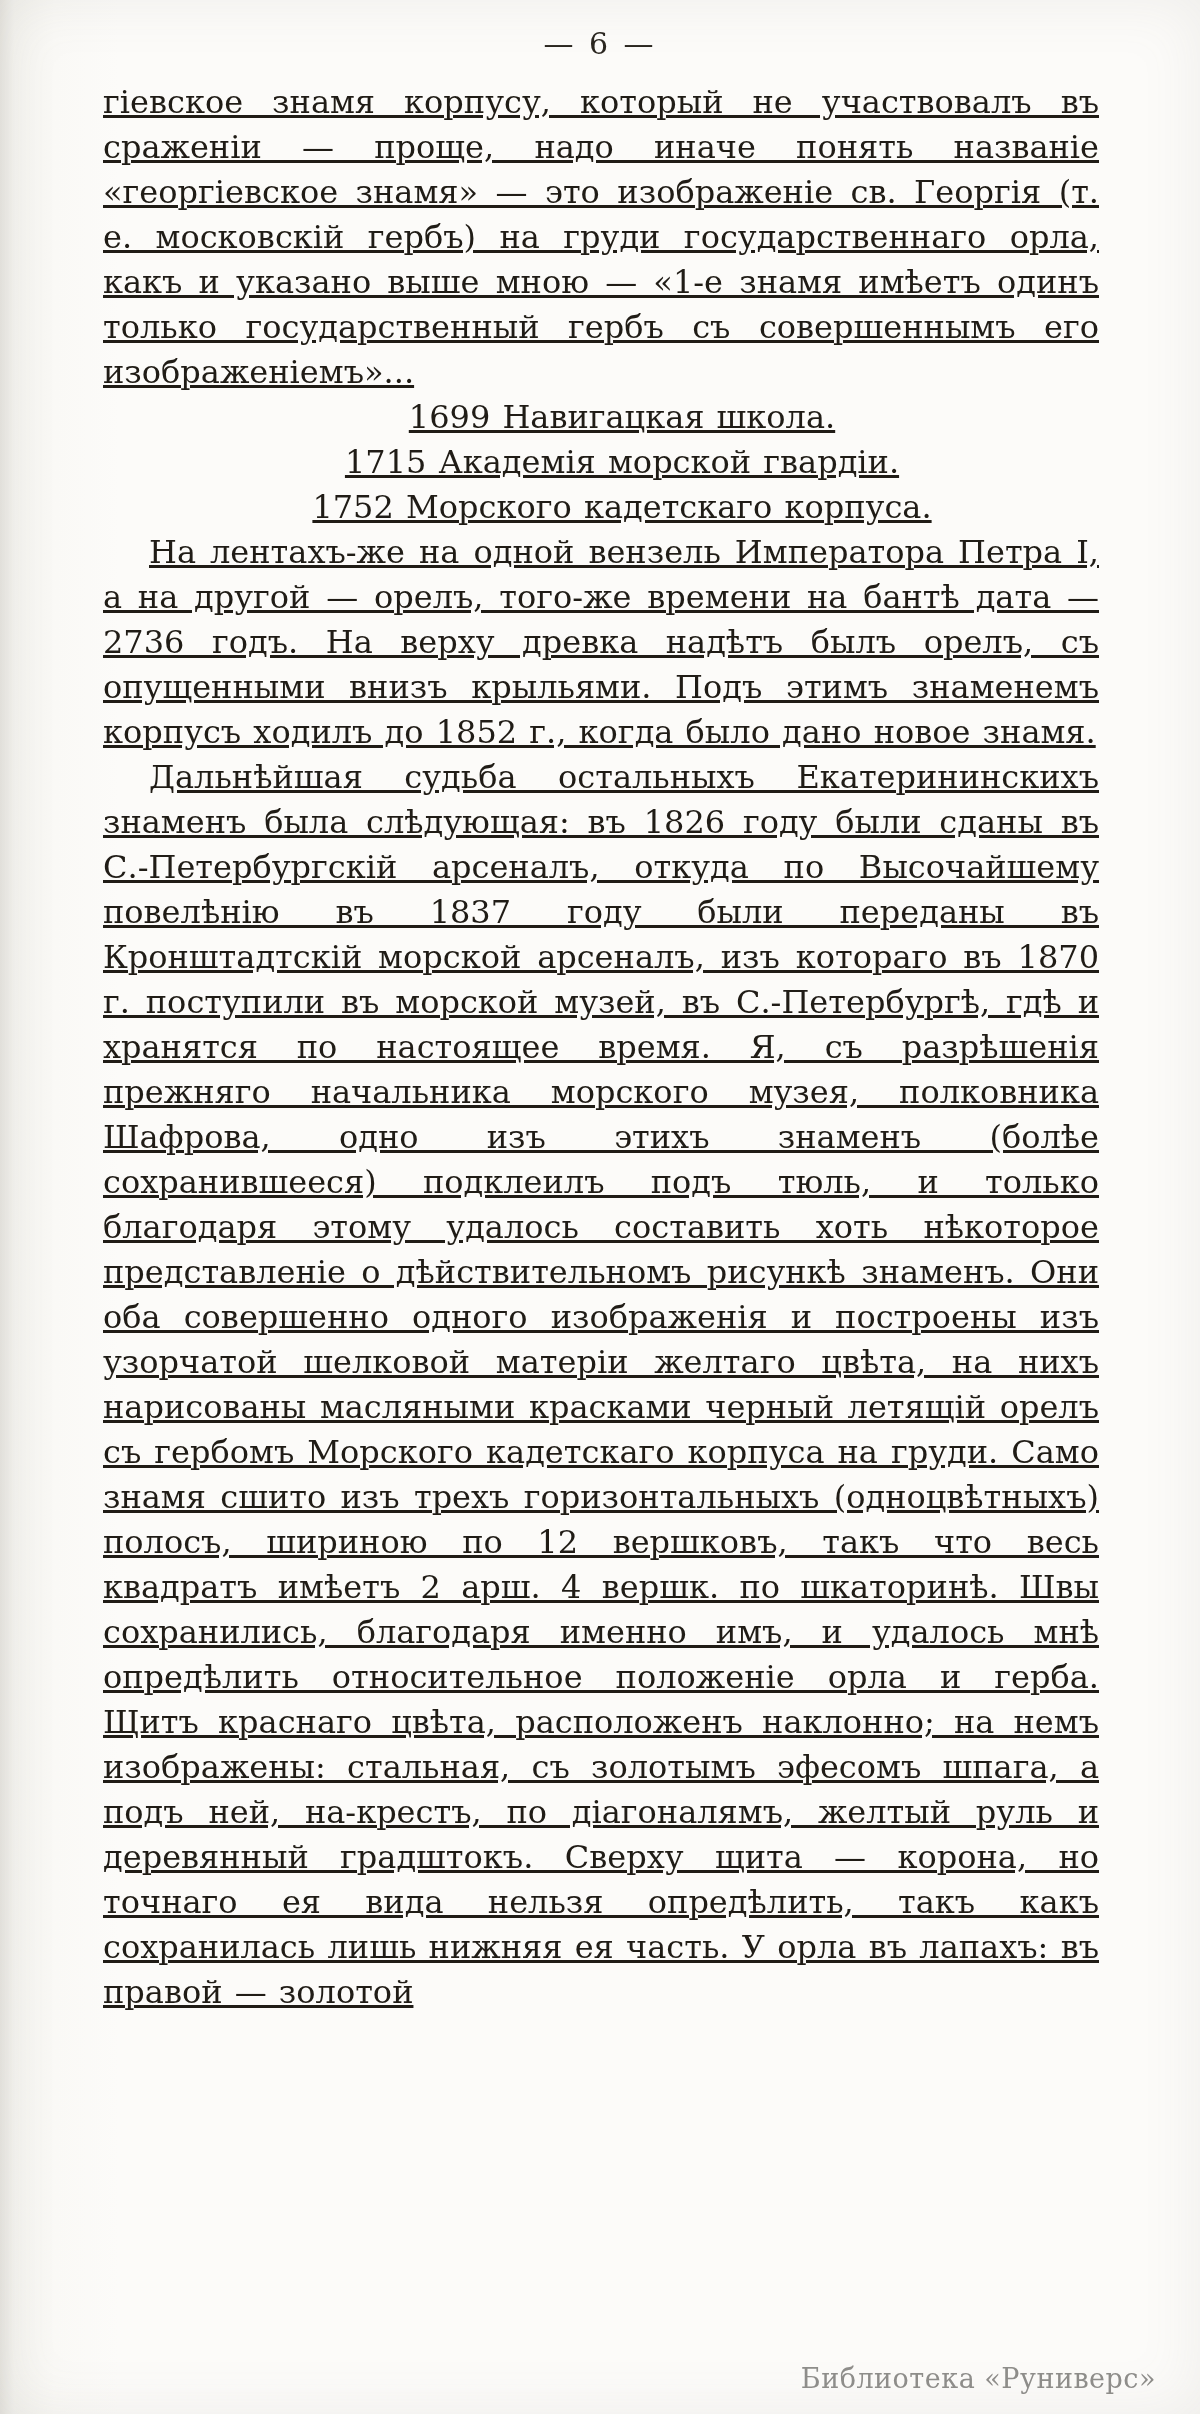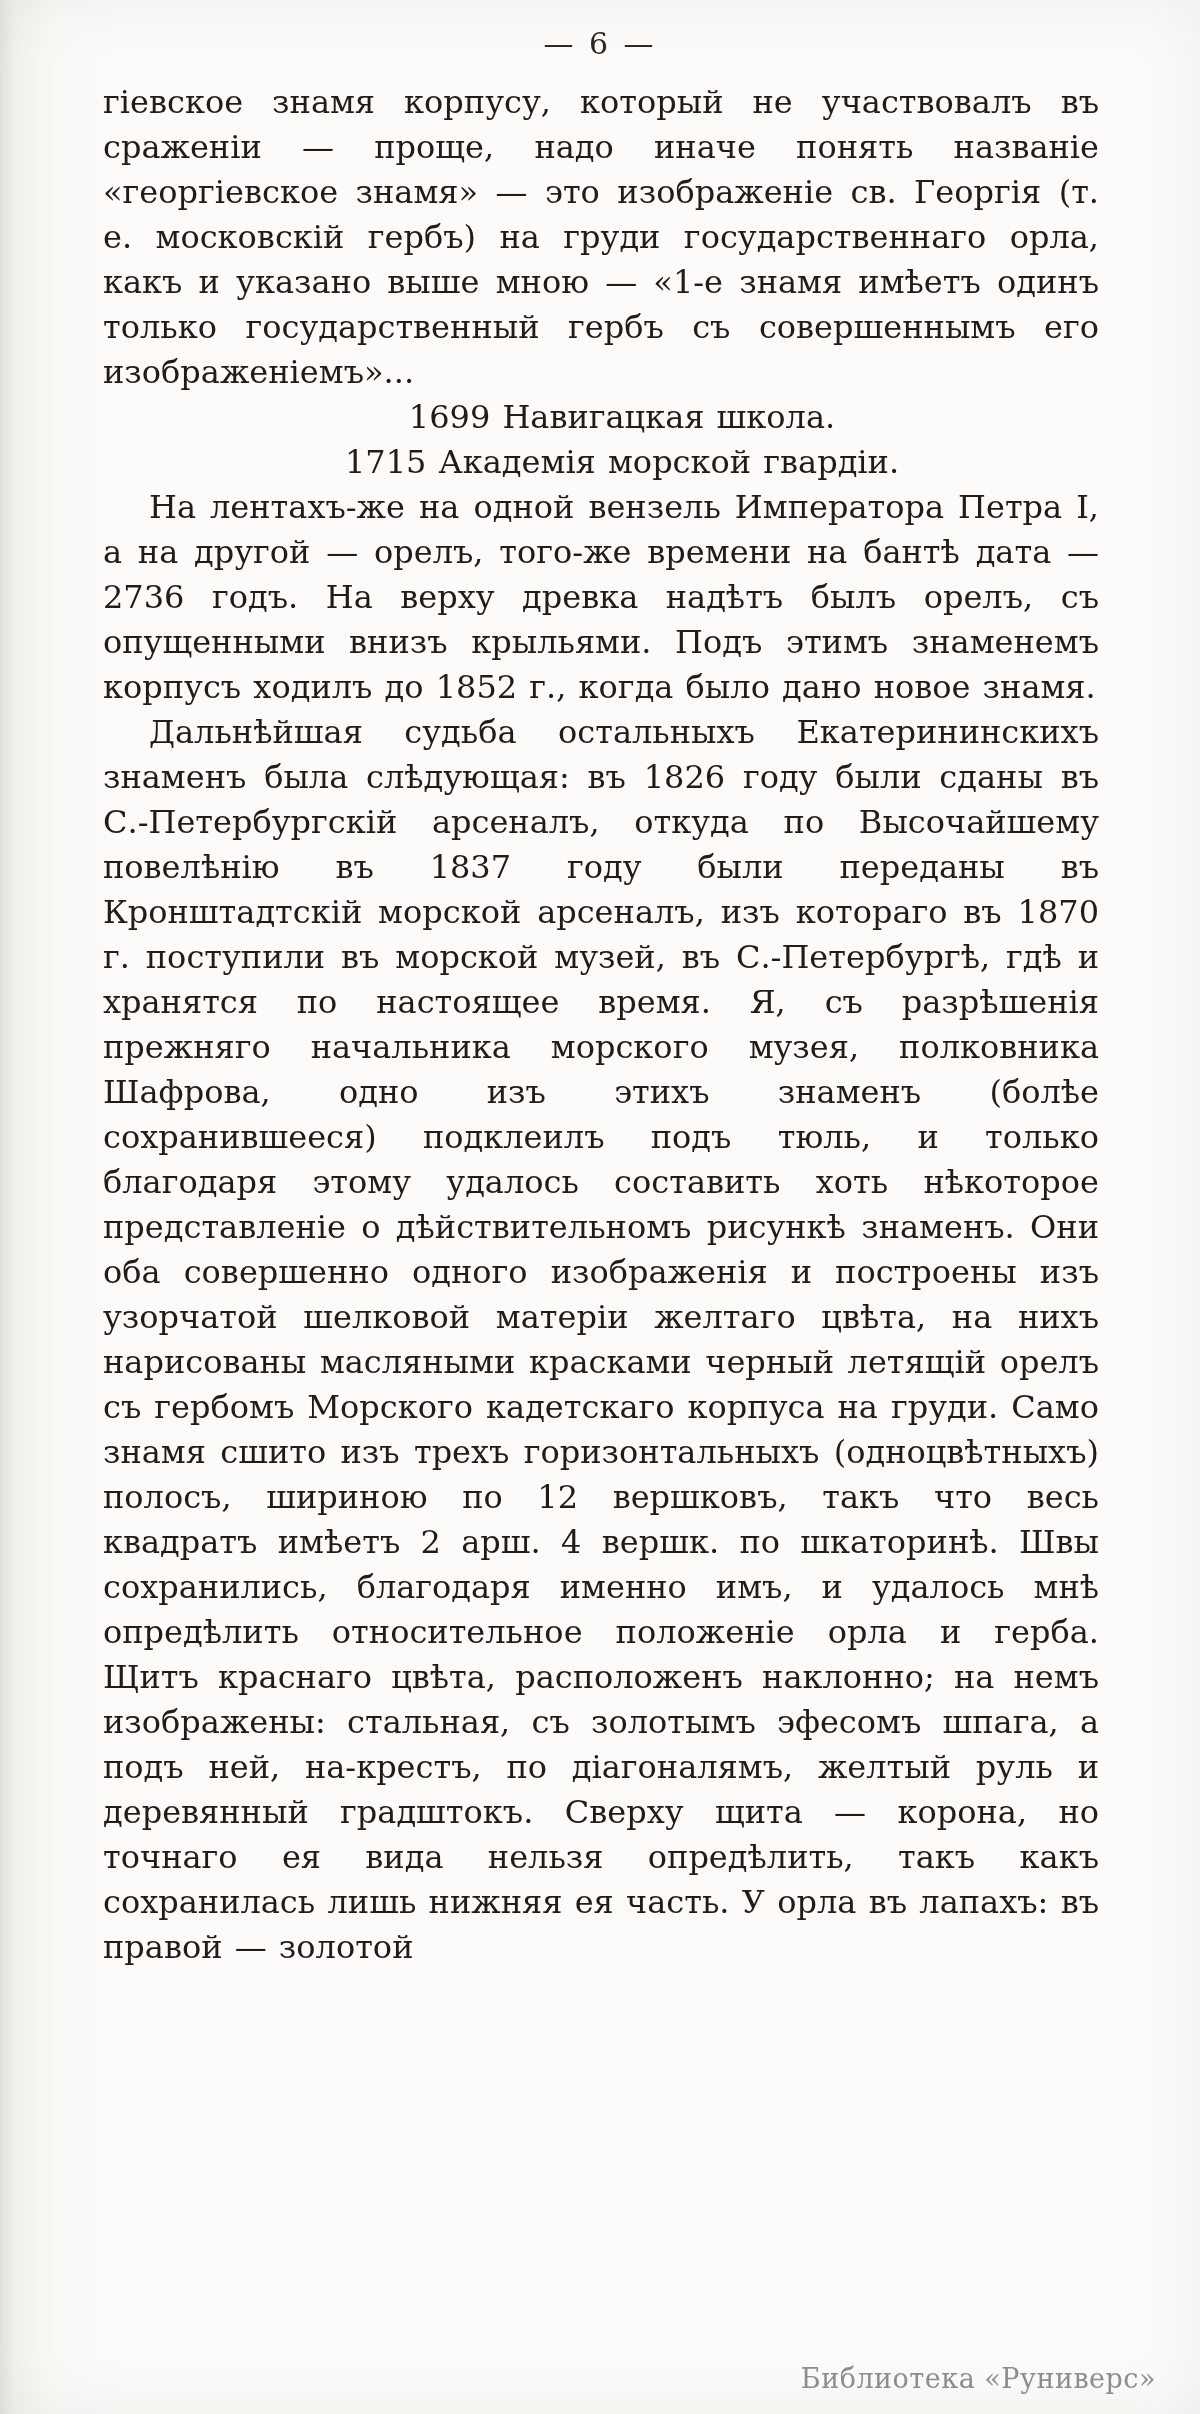--- a/index.html
+++ b/index.html
@@ -33,20 +33,21 @@
   .text-block {
     position: absolute;
     left: 103px;
     top: 80px;
     width: 996px;
     font-size: 32px;
     line-height: 45px;
     text-align: justify;
     text-justify: inter-word;
     word-spacing: 2px;
+    text-decoration: underline;
   }
   .text-block p {
     margin: 0;
     padding: 0;
   }
   p.no-indent {
     text-indent: 0;
   }
   p.indented {
     text-indent: 46px;
@@ -70,19 +71,20 @@
 <body>
 
 <div class="page">
 
   <div class="page-number">— 6 —</div>
 
   <div class="text-block">
     <p class="no-indent">гіевское знамя корпусу, который не участвовалъ въ сраженіи — проще, надо иначе понять названіе «георгіевское знамя» — это изображеніе св. Георгія (т. е. московскій гербъ) на груди государственнаго орла, какъ и указано выше мною — «1-е знамя имѣетъ одинъ только государственный гербъ съ совершеннымъ его изображеніемъ»...</p>
     <p class="date-line">1699 Навигацкая школа.</p>
     <p class="date-line">1715 Академія морской гвардіи.</p>
+    <p class="date-line">1752 Морского кадетскаго корпуса.</p>
     <p class="indented">На лентахъ-же на одной вензель Императора Петра I, а на другой — орелъ, того-же времени на бантѣ дата — 2736 годъ. На верху древка надѣтъ былъ орелъ, съ опущенными внизъ крыльями. Подъ этимъ знаменемъ корпусъ ходилъ до 1852 г., когда было дано новое знамя.</p>
     <p class="indented">Дальнѣйшая судьба остальныхъ Екатерининскихъ знаменъ была слѣдующая: въ 1826 году были сданы въ С.-Петербургскій арсеналъ, откуда по Высочайшему повелѣнію въ 1837 году были переданы въ Кронштадтскій морской арсеналъ, изъ котораго въ 1870 г. поступили въ морской музей, въ С.-Петербургѣ, гдѣ и хранятся по настоящее время. Я, съ разрѣшенія прежняго начальника морского музея, полковника Шафрова, одно изъ этихъ знаменъ (болѣе сохранившееся) подклеилъ подъ тюль, и только благодаря этому удалось составить хоть нѣкоторое представленіе о дѣйствительномъ рисункѣ знаменъ. Они оба совершенно одного изображенія и построены изъ узорчатой шелковой матеріи желтаго цвѣта, на нихъ нарисованы масляными красками черный летящій орелъ съ гербомъ Морского кадетскаго корпуса на груди. Само знамя сшито изъ трехъ горизонтальныхъ (одноцвѣтныхъ) полосъ, шириною по 12 вершковъ, такъ что весь квадратъ имѣетъ 2 арш. 4 вершк. по шкаторинѣ. Швы сохранились, благодаря именно имъ, и удалось мнѣ опредѣлить относительное положеніе орла и герба. Щитъ краснаго цвѣта, расположенъ наклонно; на немъ изображены: стальная, съ золотымъ эфесомъ шпага, а подъ ней, на-крестъ, по діагоналямъ, желтый руль и деревянный градштокъ. Сверху щита — корона, но точнаго ея вида нельзя опредѣлить, такъ какъ сохранилась лишь нижняя ея часть. У орла въ лапахъ: въ правой — золотой</p>
   </div>
 
   <div class="footer">Библиотека «Руниверс»</div>
 
 </div>
 
 </body></html>

